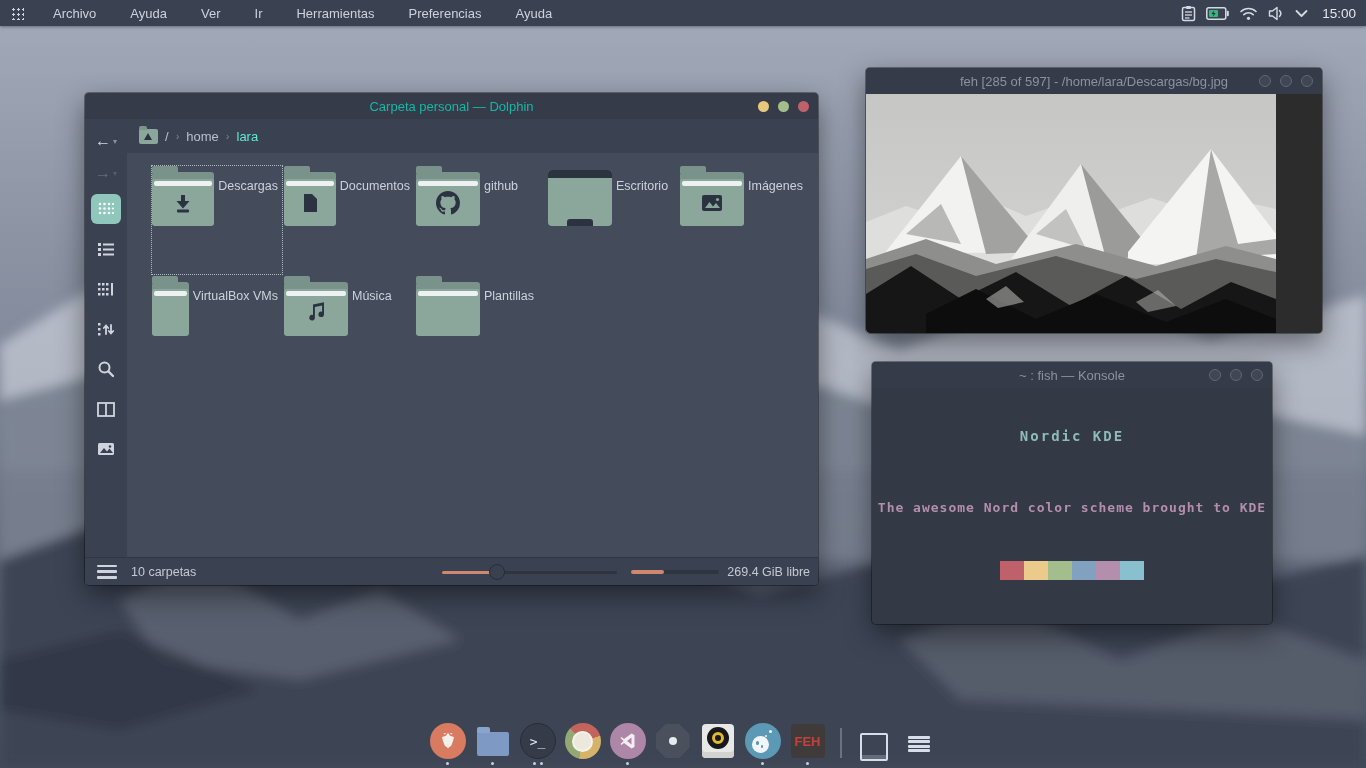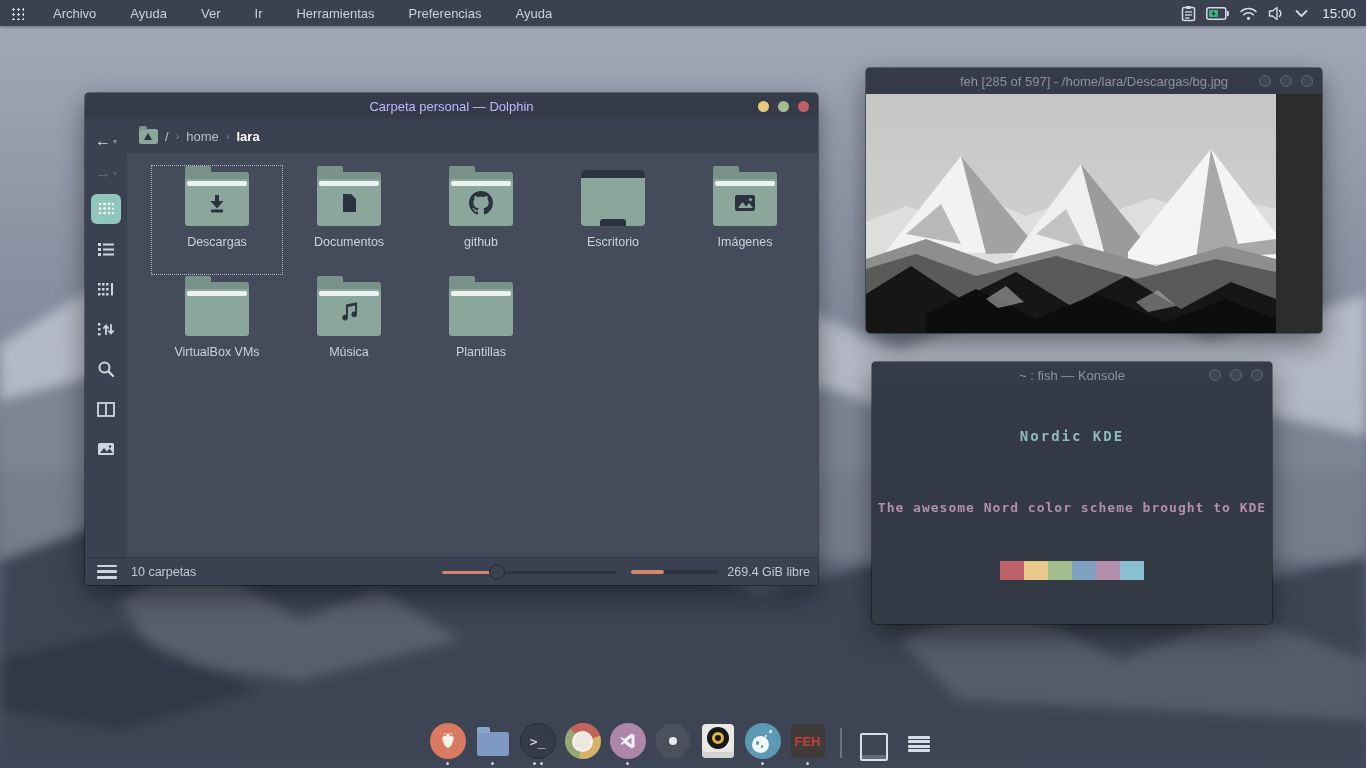--- a/index.html
+++ b/index.html
@@ -19,21 +19,21 @@
   .menu { display:flex; gap:12px; margin-left:8px; }
   .menu span { color:#ccd2dd; font-size:13px; padding:4px 11px; cursor:default; }
   .tray { margin-left:auto; display:flex; align-items:center; gap:10px; padding-right:10px; }
   .tray svg { display:block; }
   .clock { color:#e2e6ee; font-size:13.5px; margin-left:4px; }
 
   
   .window { position:absolute; border-radius:4px; overflow:hidden;
             box-shadow:0 10px 28px rgba(0,0,0,.45), 0 0 0 1px rgba(0,0,0,.35); }
   .titlebar { height:26px; background:#353b49; display:flex; align-items:center; position:relative; }
-  .titlebar .title { flex:1; text-align:center; font-size:13px; color:#c4b5fd; }
+  .titlebar .title { flex:1; text-align:center; font-size:13px; color:#14b8a6; }
   .titlebar.inactive .title { color:#8a92a2; }
   .wbtns { position:absolute; right:9px; top:0; height:26px; display:flex; align-items:center; gap:9px; }
   .wbtn { width:11px; height:11px; border-radius:50%; }
   .wbtn.o { background:#3f4654; border:1.5px solid #5f6778; width:12px; height:12px; }
 
   
   #dolphin { left:85px; top:93px; width:733px; height:492px; background:#444b5a; z-index:10; }
   .d-body { display:flex; height:438px; }
   .d-side { width:42px; background:#3a4150; display:flex; flex-direction:column; align-items:center; padding-top:6px; }
   .d-nav { height:32px; display:flex; align-items:center; gap:2px; cursor:pointer; }
@@ -42,24 +42,24 @@
   .d-nav .car { font-size:8px; color:#8a92a2; }
   .d-tool { width:30px; height:30px; margin:5px 0; border-radius:6px; display:flex; align-items:center; justify-content:center; cursor:pointer; }
   .d-tool.active { background:#8fc7bc; }
   .d-main { flex:1; display:flex; flex-direction:column; }
   .crumbrow { height:34px; background:#3a4150; display:flex; align-items:center; gap:7px; padding-left:12px; }
   .crumbrow .minifolder { width:19px; height:15px; background:#8ba69b; border-radius:2px; position:relative; cursor:pointer; }
   .crumbrow .minifolder::before { content:""; position:absolute; top:-3px; left:0; width:8px; height:4px; background:#7b958b; border-radius:2px 2px 0 0; }
   .crumbrow .minifolder::after { content:""; position:absolute; left:5px; top:4px; border-left:4.5px solid transparent; border-right:4.5px solid transparent; border-bottom:7px solid #2b3340; }
   .crumb { font-size:13px; color:#b9c0cc; cursor:pointer; }
   .crumb.sep { color:#7d8595; font-size:11px; cursor:default; }
-  .crumb.current { color:#ffffff; font-weight:bold; }
+  .crumb.current { color:#5eead4; font-weight:normal; }
   .d-content { flex:1; background:#444b5a; padding:12px 0 0 24px; }
   .fgrid { display:grid; grid-template-columns:repeat(5,132px); grid-auto-rows:110px; }
-  .fcell { display:flex; flex-direction:column; align-items:center; padding-top:4px; cursor:pointer; border:1px dotted transparent; }
+  .fcell { display:flex; flex-direction:row; align-items:flex-start; padding-top:4px; cursor:pointer; border:1px dotted transparent; }
   .fcell.selected { border-color:#aeb6c4; }
   .folder { position:relative; width:64px; height:56px; }
   .folder .back { position:absolute; top:2px; left:0; right:0; height:16px; background:#79938a; border-radius:3px; }
   .folder .back::before { content:""; position:absolute; top:-6px; left:0; width:26px; height:7px; background:#79938a; border-radius:2px 2px 0 0; }
   .folder .bodyp { position:absolute; top:9px; left:0; right:0; bottom:0; background:#8ba69b; border-radius:3px;
                    display:flex; align-items:center; justify-content:center; }
   .folder .bodyp::before { content:""; position:absolute; top:2px; left:2px; right:2px; height:5px; background:#eef1f1; border-radius:2px; }
   .deskicon { position:relative; width:64px; height:56px; background:#8ba69b; border-radius:4px; margin-top:0; overflow:hidden; }
   .deskicon::before { content:""; position:absolute; top:0; left:0; right:0; height:8px; background:#2b3340; }
   .deskicon::after { content:""; position:absolute; bottom:0; left:50%; transform:translateX(-50%); width:26px; height:7px; background:#2b3340; border-radius:3px 3px 0 0; }

